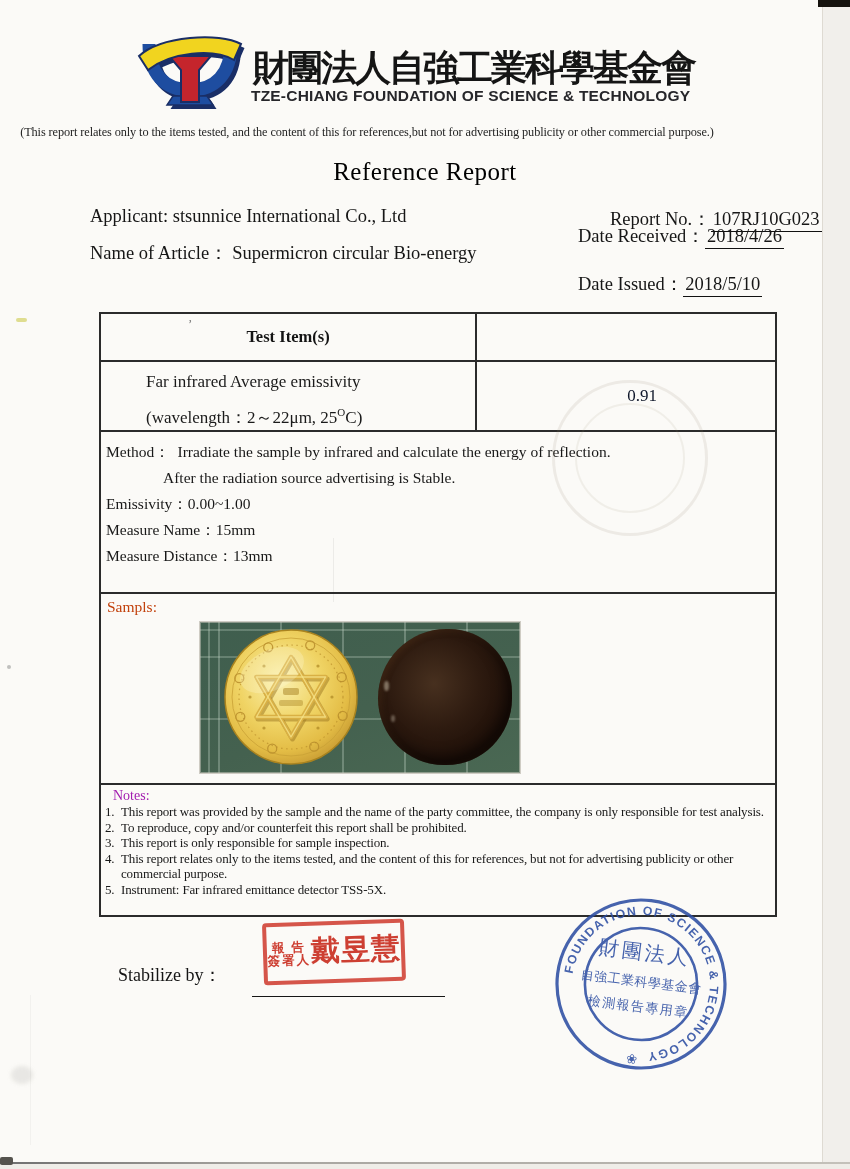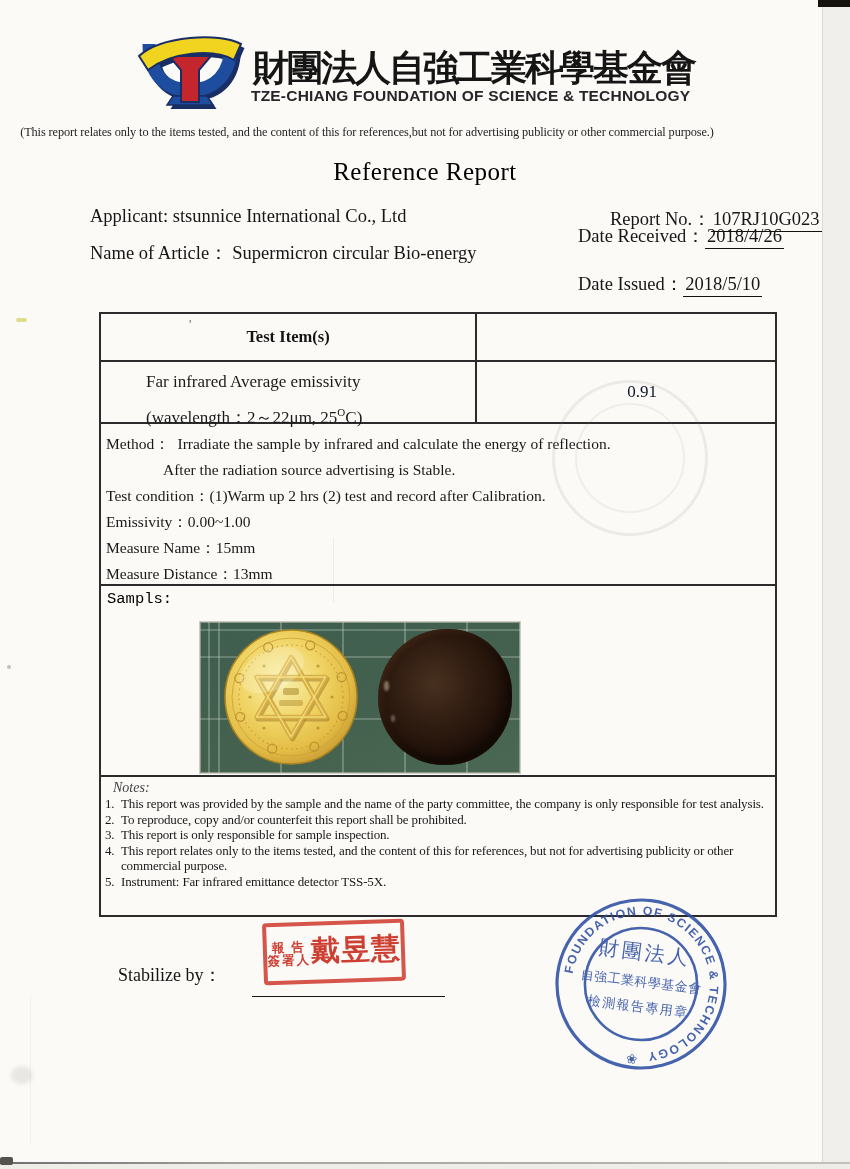--- a/index.html
+++ b/index.html
@@ -32,32 +32,32 @@
   .info-line{font-size:18.5px;color:#161616;white-space:nowrap;}
   .u-val{display:inline-block;border-bottom:1.3px solid #111;padding:0 2px 1px 2px;}
 
   
   .rtable{left:99px;top:312px;width:678px;height:605px;border:2px solid #2b2b2b;box-sizing:border-box;display:flex;flex-direction:column;background:transparent;}
   .trow{display:flex;border-bottom:2px solid #2b2b2b;box-sizing:border-box;}
   .cell-l{width:376px;border-right:2px solid #2b2b2b;box-sizing:border-box;}
   .cell-r{flex:1;}
   .row-head{height:48px;}
   .row-head .cell-l,.row-head .cell-r{display:flex;align-items:center;justify-content:center;font-weight:bold;font-size:16.5px;color:#141414;}
-  .row-item{height:62px;gap:32px;}
+  .row-item{height:70px;gap:32px;}
   .row-item .cell-l{padding:5px 0 0 45px;font-size:17px;line-height:30px;color:#1a1a1a;}
   .row-item .cell-r{display:flex;align-items:center;justify-content:center;font-size:17px;color:#0f172a;}
   sup{font-size:11px;}
   .sec{border-bottom:2px solid #2b2b2b;box-sizing:border-box;}
   .sec-method{height:162px;padding:7px 6px 6px 5px;}
   .m-line{font-size:15.5px;line-height:26px;color:#181818;white-space:pre-wrap;}
   .m-indent{padding-left:57px;}
   .sec-samples{height:191px;padding:4px 0 0 6px;}
-  .samples-label{font-size:15.5px;color:#000000;font-family:Liberation Mono, monospace;}
+  .samples-label{font-size:15.5px;color:#c2410c;}
   .sec-notes{flex:1;border-bottom:none;padding:3px 6px 0 4px;}
-  .notes-title{font-size:14px;color:#404040;padding-left:8px;font-style:italic;}
+  .notes-title{font-size:14px;color:#a21caf;padding-left:8px;}
   .note-item{display:flex;font-size:13px;line-height:15.6px;letter-spacing:-.15px;color:#181818;}
   .note-num{width:16px;flex:none;}
   .note-text{flex:1;}
 
   
   .photo{left:200px;top:622px;width:320px;height:151px;
     background-image:
       repeating-linear-gradient(90deg, rgba(200,216,202,.32) 0 2px, transparent 2px 62px),
       repeating-linear-gradient(0deg, rgba(200,216,202,.28) 0 2px, transparent 2px 62px),
       linear-gradient(160deg,#3f5e4e 0%,#44614f 55%,#4a6853 100%);
@@ -143,21 +143,20 @@
     <div class="trow row-item">
       <div class="cell-l">
         <div>Far infrared Average emissivity</div>
         <div><span>(wavelength：2～22μm, 25</span><sup>O</sup><span>C)</span></div>
       </div>
       <div class="cell-r">0.91</div>
     </div>
     <div class="sec sec-method">
       <div class="m-line">Method：  Irradiate the sample by infrared and calculate the energy of reflection.</div>
       <div class="m-line m-indent">After the radiation source advertising is Stable.</div>
-      <div class="m-line">Test condition：(1)Warm up 2 hrs (2) test and record after Calibration.</div>
       <div class="m-line">Emissivity：0.00~1.00</div>
       <div class="m-line">Measure Name：15mm</div>
       <div class="m-line">Measure Distance：13mm</div>
     </div>
     <div class="sec sec-samples">
       <div class="samples-label">Sampls:</div>
     </div>
     <div class="sec sec-notes">
       <div class="notes-title">Notes:</div>
       <div class="note-item">

